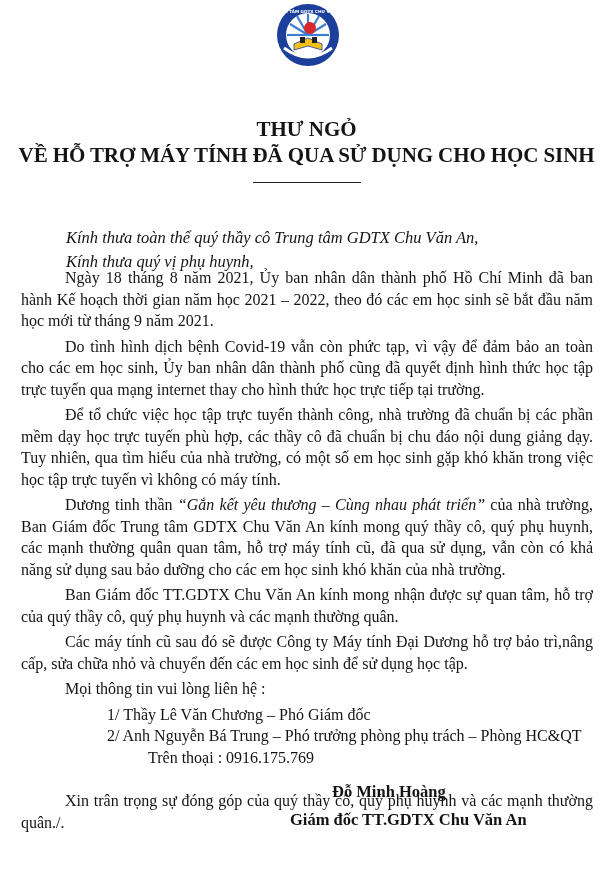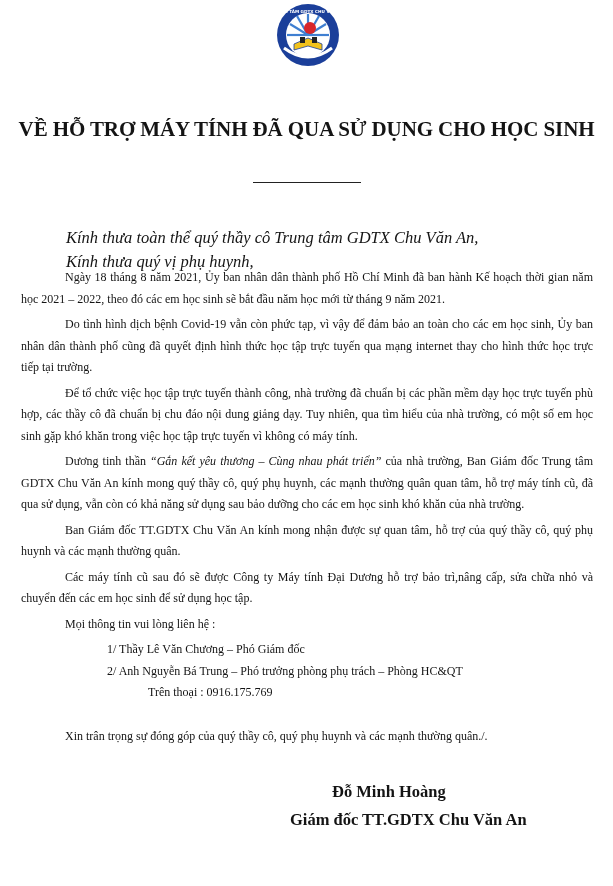--- a/index.html
+++ b/index.html
@@ -15,21 +15,21 @@
   .title1 { font-weight: bold; font-size: 21px; line-height: 26px; }
   .title2 { font-weight: bold; font-size: 21px; line-height: 26px; letter-spacing: -0.1px; }
   .rule {
     position: absolute; top: 182px; left: 253px; width: 108px; height: 1px; background: #222;
   }
   .salutation {
     position: absolute; top: 206px; left: 66px; font-style: italic; font-size: 16.5px; line-height: 24px; margin-top: 20px;
   }
   .body-text {
     position: absolute; top: 267px; left: 21px; width: 572px;
-    font-size: 12px; line-height: 21.5px; text-align: justify;
+    font-size: 16px; line-height: 21.5px; text-align: justify;
   }
   .para { text-indent: 44px; margin: 0 0 4px 0; }
   .para em { font-style: italic; }
   .contact-line { margin: 0; }
   .c1 { padding-left: 86px; }
   .c2 { padding-left: 127px; }
   .closing { margin-top: 22px; }
   .signature {
     position: absolute; top: 778px; left: 290px; font-weight: bold; font-size: 16.5px; line-height: 28px;
   }
@@ -54,20 +54,21 @@
     <circle cx="40" cy="26" r="6" fill="#d8262b"></circle>
     <polygon points="24,42 38,36 52,42 52,48 38,44 24,48" fill="#f2c21b" stroke="#1b3f9a" stroke-width="0.8"></polygon>
     <rect x="30" y="35" width="5" height="6" fill="#222"></rect>
     <rect x="42" y="35" width="5" height="6" fill="#222"></rect>
     <path d="M14 46 Q38 64 62 46" fill="none" stroke="#ffffff" stroke-width="3"></path>
     <text x="38" y="11" font-size="4.2" fill="#ffffff" text-anchor="middle" font-family="DejaVu Sans, sans-serif" font-weight="bold">TRUNG TÂM GDTX CHU VĂN AN</text>
   </svg>
 </div>
 
 <div class="title-block">
+  <div class="title1">THƯ NGỎ</div>
   <div class="title2">VỀ HỖ TRỢ MÁY TÍNH ĐÃ QUA SỬ DỤNG CHO HỌC SINH</div>
 </div>
 <div class="rule"></div>
 
 <div class="salutation">
   <div>Kính thưa toàn thể quý thầy cô Trung tâm GDTX Chu Văn An,</div>
   <div>Kính thưa quý vị phụ huynh,</div>
 </div>
 
 <div class="body-text">

